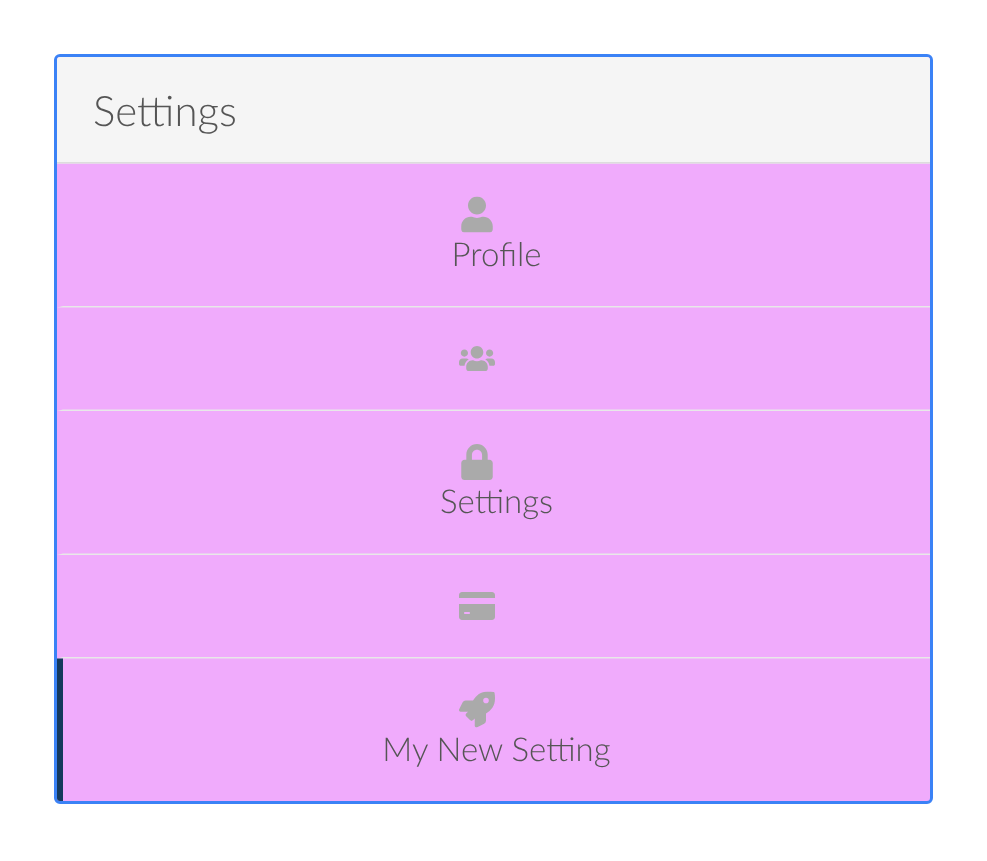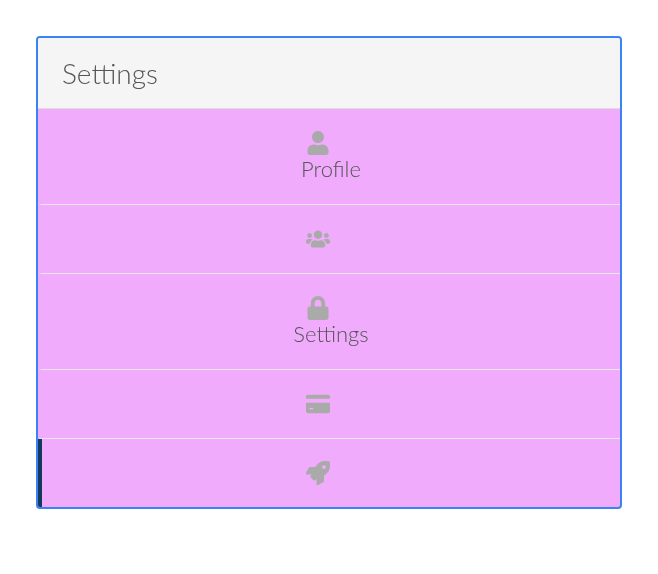--- a/index.html
+++ b/index.html
@@ -105,15 +105,16 @@
             <path d="M527.9 32H48.1C21.5 32 0 53.5 0 80v48h576V80c0-26.5-21.5-48-48.1-48zM0 432c0 26.5 21.5 48 48.1 48h479.8c26.6 0 48.1-21.5 48.1-48V224H0v208zm96-80h64c8.8 0 16 7.2 16 16s-7.2 16-16 16H96c-8.8 0-16-7.2-16-16s7.2-16 16-16z"></path>
           </svg>
       </span>
     </li>
     <li class="list-item active">
       <span class="icon">
         <svg viewBox="0 0 512 512">
             <path d="M505.05 19.1a15.89 15.89 0 0 0-12.2-12.2C460.65 0 435.46 0 410.36 0c-103.2 0-165.1 55.2-211.29 128H94.87A48 48 0 0 0 52 154.49l-49.42 98.8A24 24 0 0 0 24.07 288h103.77l-22.47 22.47a32 32 0 0 0 0 45.25l50.9 50.91a32 32 0 0 0 45.26 0L224 384.16V488a24 24 0 0 0 34.7 21.49l98.7-49.39a47.91 47.91 0 0 0 26.5-42.9V312.79c72.59-46.3 128-108.4 128-211.09.1-25.2.1-50.4-6.85-82.6zM384 168a40 40 0 1 1 40-40 40 40 0 0 1-40 40z"></path>
           </svg>
       </span>
+      <span class="list-item-label">My New Setting</span>
     </li>
   </ul>
 </div>
 
 </body></html>

